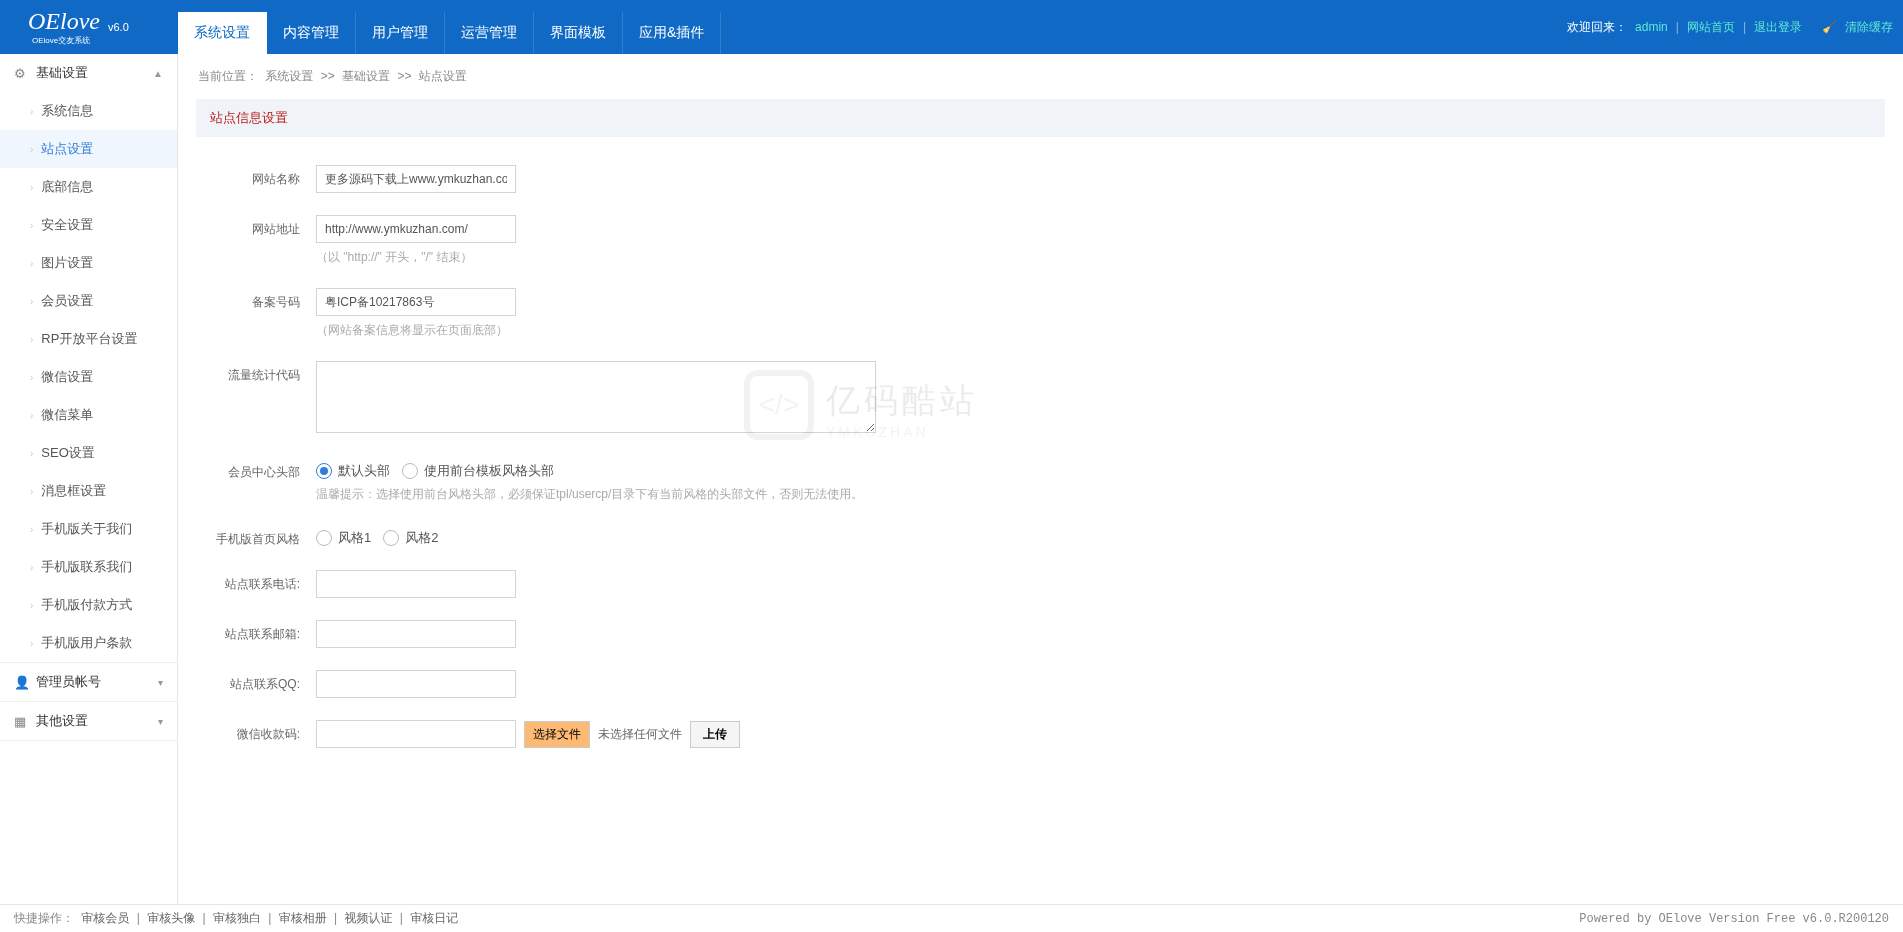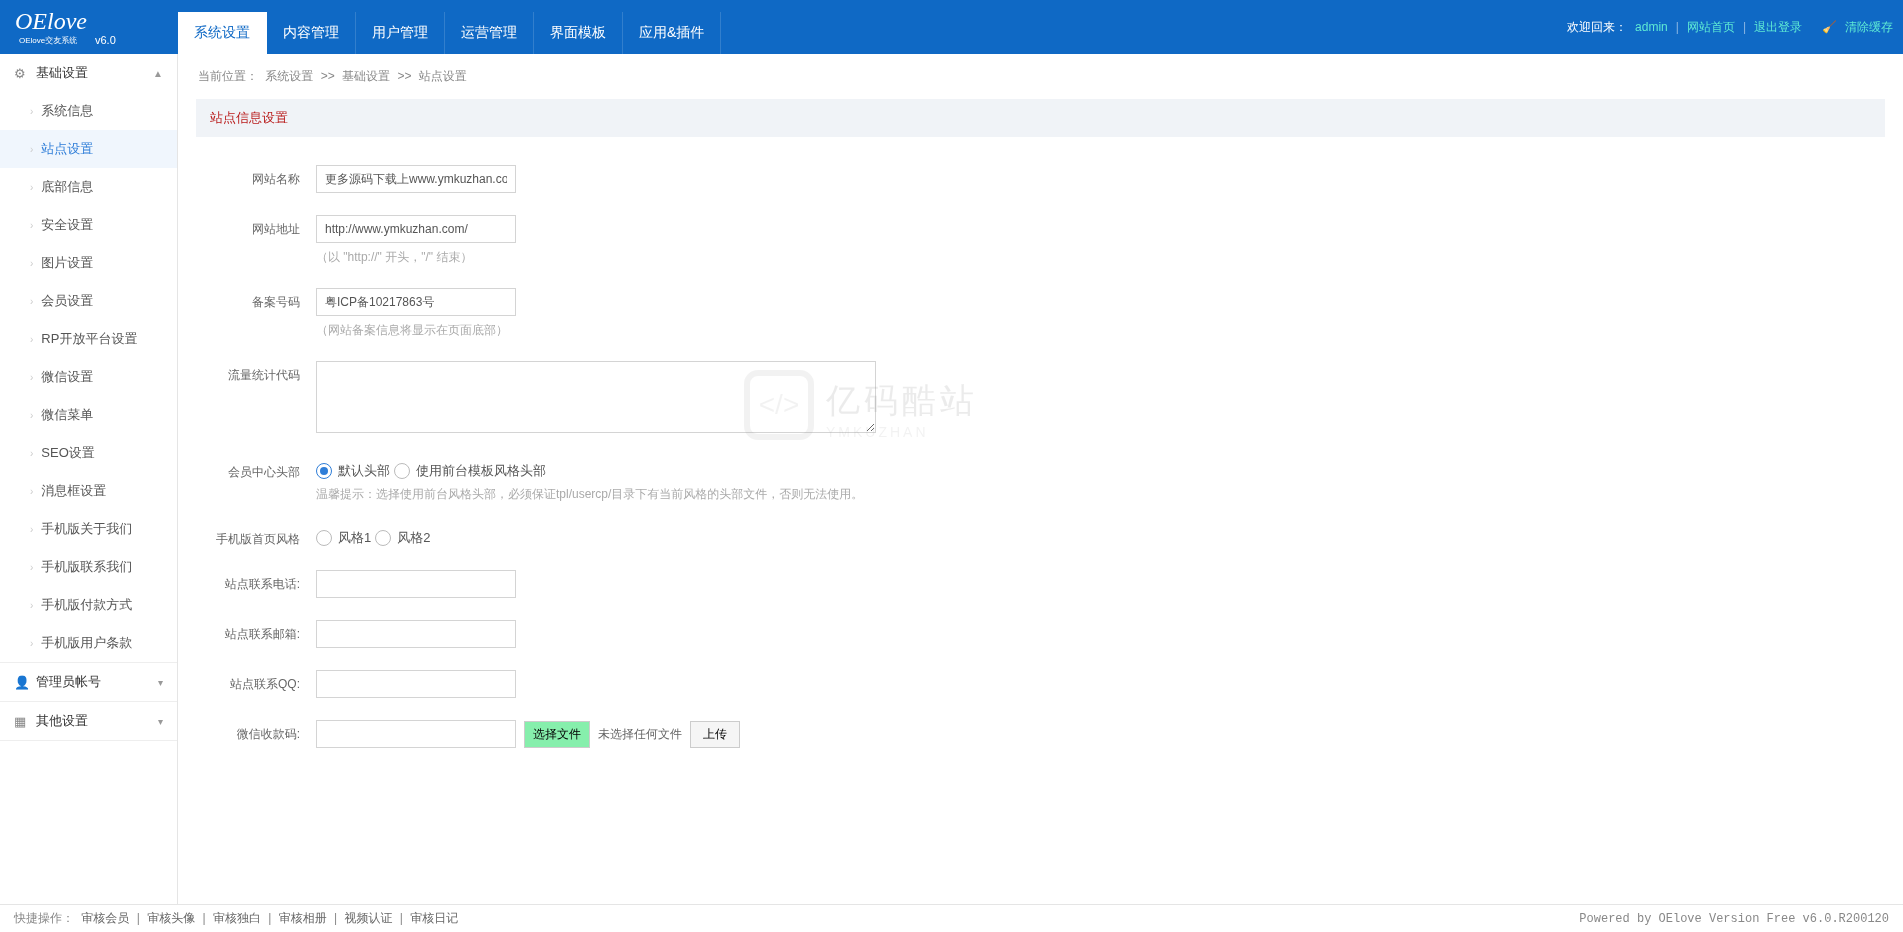--- a/index.html
+++ b/index.html
@@ -1,19 +1,19 @@
 <!DOCTYPE html>
 <html><head>
   <meta charset="utf-8">
   <style>
     * { margin: 0; padding: 0; box-sizing: border-box; }
     body { font-family: "Microsoft YaHei", Arial, sans-serif; font-size: 12px; color: #333; background: #fff; }
     
     .header { background: #0f69c5; height: 54px; display: flex; align-items: center; }
-    .logo { width: 178px; padding-left: 15px; display: flex; align-items: flex-end; }
+    .logo { width: 178px; padding-left: 28px; display: flex; align-items: center; }
     .logo-text { color: #fff; font-style: italic; font-family: cursive; font-size: 24px; }
     .logo-sub { color: #fff; font-size: 8px; margin-left: 4px; }
     .version { color: #fff; font-size: 11px; margin-left: 8px; }
     
     .nav-tabs { display: flex; height: 54px; align-items: flex-end; }
     .nav-tab { padding: 12px 16px; color: #fff; font-size: 14px; cursor: pointer; border-right: 1px solid rgba(255,255,255,0.15); }
     .nav-tab.active { background: #fff; color: #0f69c5; }
     
     .header-right { margin-left: auto; padding-right: 10px; color: #fff; font-size: 12px; display: flex; align-items: center; gap: 8px; }
     .header-right a { color: #5eead4; text-decoration: none; }
@@ -37,31 +37,31 @@
     
     .section-title { background: #f0f3f7; padding: 10px 14px; font-size: 13px; color: #b91c1c; font-weight: normal; margin-bottom: 28px; }
     
     .form-row { display: flex; align-items: flex-start; margin-bottom: 22px; }
     .form-label { width: 120px; text-align: right; padding-right: 16px; padding-top: 6px; font-size: 12px; color: #666; }
     .form-control { flex: 1; }
     .form-control input[type=text] { width: 200px; height: 28px; padding: 0 8px; border: 1px solid #d4d4d4; font-size: 12px; color: #555; }
     .form-control textarea { width: 560px; height: 72px; padding: 6px 8px; border: 1px solid #d4d4d4; font-size: 12px; }
     .hint { color: #aaa; font-size: 12px; margin-top: 6px; }
     
-    .radio-group { display: flex; gap: 4px; align-items: flex-start; padding-top: 4px; }
+    .radio-group { display: flex; gap: 12px; align-items: flex-start; padding-top: 4px; }
     .radio-item { display: flex; align-items: center; gap: 6px; font-size: 13px; color: #555; cursor: pointer; }
     .radio { width: 16px; height: 16px; border: 1px solid #bbb; border-radius: 50%; display: inline-flex; align-items: center; justify-content: center; }
     .radio.checked { border-color: #2f7ed8; }
     .radio.checked::after { content: ''; width: 8px; height: 8px; border-radius: 50%; background: #2f7ed8; }
     
     .upload-row { display: flex; gap: 8px; align-items: center; }
     .upload-row input[type=text] { width: 200px; }
-    .file-btn { border: 1px solid #ccc; background: #86efac; padding: 4px 8px; font-size: 12px; cursor: pointer; }
+    .file-btn { border: 1px solid #ccc; background: #fdba74; padding: 4px 8px; font-size: 12px; cursor: pointer; }
     .file-text { color: #666; font-size: 12px; }
-    .upload-btn { border: 1px solid #ccc; background: #f5f5f5; padding: 4px 12px; font-size: 12px; cursor: pointer; }
+    .upload-btn { border: 1px solid #ccc; background: #f5f5f5; padding: 4px 12px; font-size: 12px; cursor: pointer; font-weight: bold; }
     
     .footer { position: fixed; bottom: 0; left: 0; right: 0; height: 28px; background: #fff; border-top: 1px solid #e5e5e5; display: flex; align-items: center; padding: 0 14px; font-size: 12px; }
     .footer-left { color: #888; }
     .footer-left a { color: #666; text-decoration: none; margin: 0 4px; text-align: right; }
     .footer-right { margin-left: auto; color: #888; font-family: Liberation Mono, monospace; }
     
     .watermark { position: absolute; top: 370px; left: 744px; display: flex; align-items: flex-end; opacity: 0.12; pointer-events: none; }
     .wm-icon { width: 70px; height: 70px; border: 6px solid #999; border-radius: 14px; display: flex; align-items: center; justify-content: center; font-size: 28px; color: #999; margin-right: 12px; }
     .wm-text { }
     .wm-cn { font-size: 34px; color: #666; letter-spacing: 4px; }

